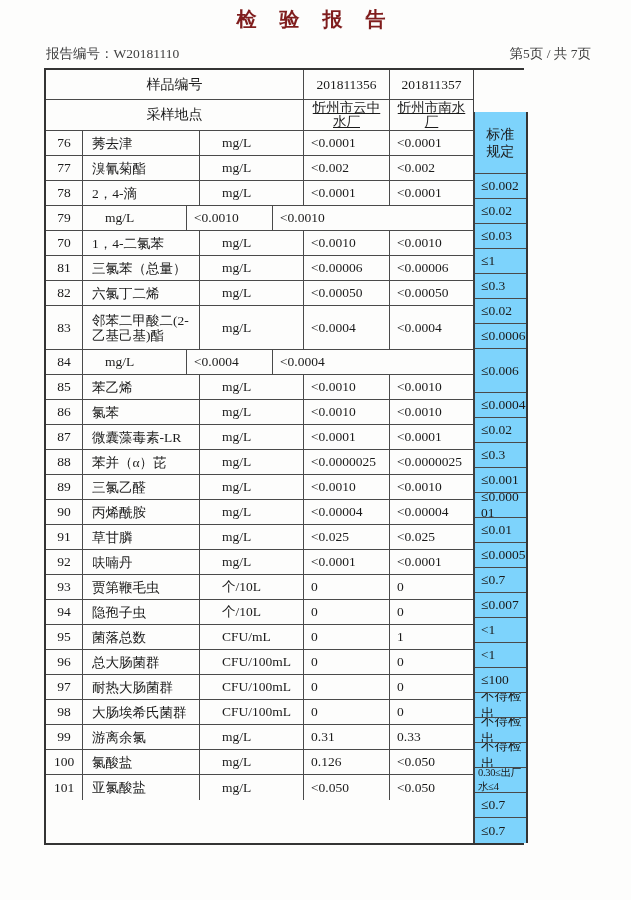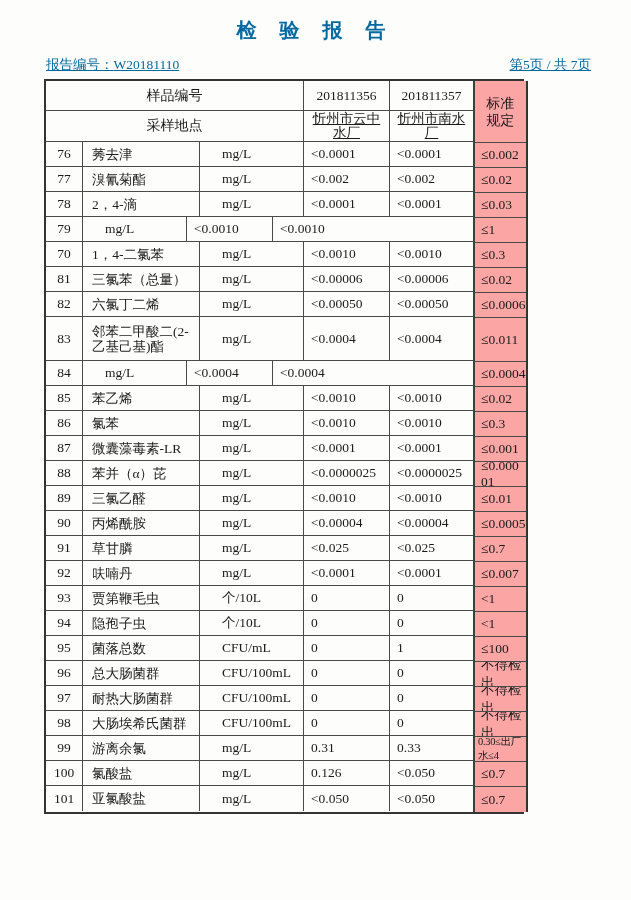--- a/index.html
+++ b/index.html
@@ -8,39 +8,39 @@
     position:relative; width:631px; height:900px; margin:0 auto;
     background:#fdfdfc; overflow:hidden;
     font-family:"Liberation Serif","DejaVu Serif",serif;
     color:#1b1b1b;
   }
   .doc-title {
     margin-top:50px; text-align:center;
     font-size:19px; font-weight:600; letter-spacing:2px; color:#222;
   }
   .doc-subtitle {
-    margin-top:17px; text-align:center;
-    font-size:20px; font-weight:600; letter-spacing:9px; color:#0369a1;
+    margin-top:6px; text-align:center;
+    font-size:20px; font-weight:600; letter-spacing:9px; color:#7f1d1d;
   }
   .meta-row {
     margin:12px 40px 0 46px; display:flex; justify-content:space-between;
-    font-size:13.5px; color:#0369a1;text-decoration:underline;
+    font-size:13.5px; color:#404040;
   }
   .table-wrap {
     margin:5px 0 0 44px; width:480px; display:flex;
     border-top:2px solid #343434; border-bottom:2px solid #343434;
   }
   .main-table {
     width:430px; background:#fdfdfc;
     border-left:2px solid #343434; border-right:1.5px solid #3f3f3f;
   }
   .gap-col { width:14px; background:#fdfdfc; }
   .std-table {
-    width:87px; background:#fca5a5;
-    border-left:1.5px solid #3f3f3f; border-right:2px solid #343434;
+    width:87px; background:#7dd3fc;
+    border-left:1.5px solid #3f3f3f; border-right:2px solid #343434;margin-top:42px;
   }
   .hrow { display:flex; border-bottom:1px solid #4a4a4a; }
   .hrow1 { height:30px; }
   .hrow2 { height:31px; }
   .cell {
     border-right:1px solid #4a4a4a; display:flex; align-items:center;
     font-size:13.5px; line-height:14px; overflow:hidden;
   }
   .cell:last-child { border-right:none; }
   .h-label { width:258px; justify-content:center; font-size:14px; }
@@ -287,21 +287,21 @@
         <span>规定</span>
       </div>
       <div>
           <div class="std-cell">≤0.002</div>
           <div class="std-cell">≤0.02</div>
           <div class="std-cell">≤0.03</div>
           <div class="std-cell">≤1</div>
           <div class="std-cell">≤0.3</div>
           <div class="std-cell">≤0.02</div>
           <div class="std-cell">≤0.0006</div>
-          <div class="std-cell tall">≤0.011</div>
+          <div class="std-cell tall">≤0.006</div>
           <div class="std-cell">≤0.0004</div>
           <div class="std-cell">≤0.02</div>
           <div class="std-cell">≤0.3</div>
           <div class="std-cell">≤0.001</div>
           <div class="std-cell">≤0.000 01</div>
           <div class="std-cell">≤0.01</div>
           <div class="std-cell">≤0.0005</div>
           <div class="std-cell">≤0.7</div>
           <div class="std-cell">≤0.007</div>
           <div class="std-cell">&lt;1</div>

